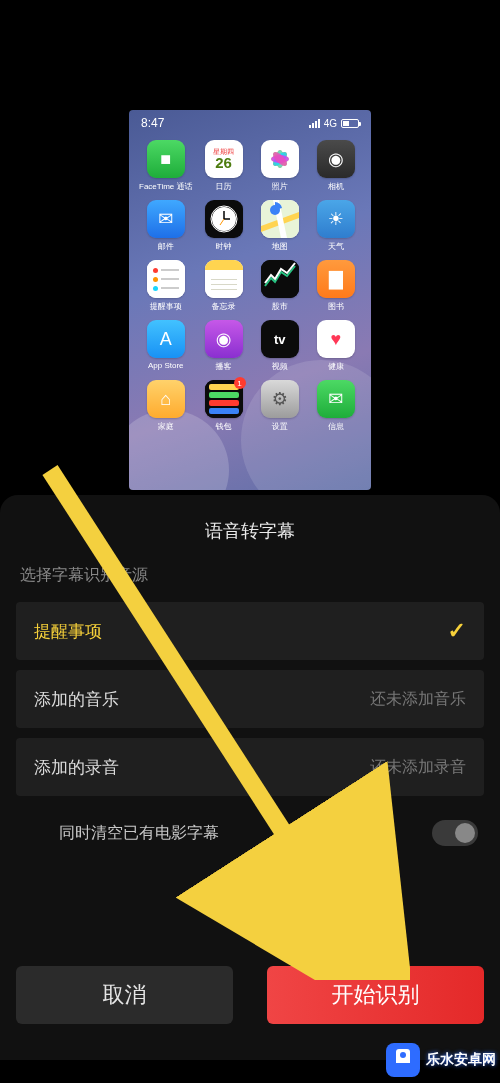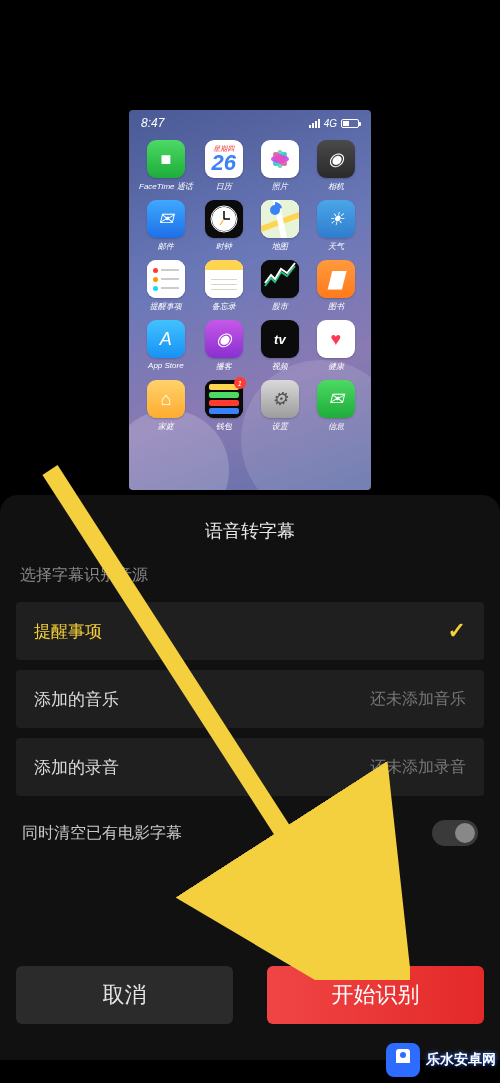--- a/index.html
+++ b/index.html
@@ -1,40 +1,40 @@
 <!DOCTYPE html>
 <html><head>
 <meta charset="utf-8">
 <style>
   * { box-sizing: border-box; margin: 0; padding: 0; }
   html, body { width: 500px; height: 1083px; background: #000; font-family: -apple-system, "Helvetica Neue", Arial, sans-serif; overflow: hidden; }
   .preview-area { position: absolute; top: 0; left: 0; width: 500px; height: 495px; background: #000; }
-  .phone { position: absolute; left: 129px; top: 110px; width: 242px; height: 380px; background: linear-gradient(160deg,#4a5a95 0%, #6a78b8 40%, #8a7ab3 70%, #5f6fa8 100%); border-radius: 4px; overflow: hidden; font-style: italic; }
+  .phone { position: absolute; left: 129px; top: 110px; width: 242px; height: 380px; background: linear-gradient(160deg,#4a5a95 0%, #6a78b8 40%, #8a7ab3 70%, #5f6fa8 100%); border-radius: 4px; overflow: hidden; }
   .phone::after { content:""; position:absolute; bottom:-40px; left:-20px; width:120px; height:120px; border-radius:60px; background:rgba(255,255,255,0.18); }
   .phone::before { content:""; position:absolute; bottom:-30px; right:-30px; width:160px; height:160px; border-radius:80px; background:rgba(255,255,255,0.12); }
   .status { display:flex; justify-content:space-between; align-items:center; color:#fff; font-size:12px; padding:6px 12px 2px; }
   .status .right { display:flex; align-items:center; gap:4px; font-size:10px; }
   .grid { display:grid; grid-template-columns: repeat(4, 1fr); gap: 8px 6px; padding: 8px 10px 0; position: relative; z-index:1;}
   .app { display:flex; flex-direction:column; align-items:center; gap:3px; }
   .icon { width:38px; height:38px; border-radius:9px; display:flex; align-items:center; justify-content:center; font-size:18px; color:#fff; box-shadow: 0 1px 2px rgba(0,0,0,0.2); position:relative; }
   .app-label { font-size:8px; color:#fff; text-align:center; white-space:nowrap; }
   .cal-day { font-size:7px; color:#e33; line-height:1; }
-  .cal-num { font-size:22px; color:#3b82f6; font-weight:600; line-height:1; }
+  .cal-num { font-size:15px; color:#4d7c0f; font-weight:600; line-height:1; }
   .badge { position:absolute; top:-3px; right:-3px; background:#ff3b30; border-radius:8px; min-width:12px; height:12px; font-size:8px; color:#fff; display:flex; align-items:center; justify-content:center; padding:0 3px;}
   .bottom-panel { position:absolute; top:495px; left:0; width:500px; height:565px; background:#111; border-top-left-radius:18px; border-top-right-radius:18px; }
   .panel-title { text-align:center; color:#eaeaea; font-size:18px; padding:24px 0 22px; }
   .section-label { color:#888; font-size:16px; padding:0 20px 16px; }
   .option-list { padding:0 16px; }
   .option { background:#1f1f1f; border-radius:4px; margin-bottom:10px; height:58px; display:flex; align-items:center; justify-content:space-between; padding:0 18px; }
   .option.active .opt-label { color:#f7d13a; }
   .opt-label { color:#ddd; font-size:17px; }
   .opt-status { color:#777; font-size:16px; }
   .check { color:#f7d13a; font-size:22px; font-weight:bold; }
   .toggle-row { display:flex; align-items:center; justify-content:space-between; padding:14px 22px 10px; }
-  .toggle-row .label { color:#c8c8c8; font-size:16px; }
+  .toggle-row .label { color:#c8c8c8; font-size:16px;margin-left:37px; }
   .switch { width:46px; height:26px; border-radius:13px; background:#3a3a3a; position:relative; }
   .switch::after { content:""; position:absolute; right:3px; top:3px; width:20px; height:20px; border-radius:10px; background:#888; }
   .hint { color:#777; font-size:15px; padding:26px 22px 0; }
   .button-row { position:absolute; bottom:36px; left:0; width:100%; display:flex; gap:14px; padding:0 16px; }
   .btn { flex:1; height:58px; border-radius:6px; display:flex; align-items:center; justify-content:center; font-size:22px; }
   .btn-cancel { background:#2b2b2b; color:#e5e5e5; }
   .btn-primary { background:linear-gradient(90deg,#f04545,#e42929); color:#fff;margin-left:20px; }
   .arrow-svg { position:absolute; top:460px; left:30px; width:380px; height:520px; pointer-events:none; z-index:5;}
   .watermark { position:absolute; right:4px; bottom:6px; display:flex; align-items:center; gap:6px; background:rgba(255,255,255,0.0); z-index:6;}
   .wm-logo { width:34px; height:34px; border-radius:8px; background:#2e6cff; display:flex; align-items:center; justify-content:center; position:relative; }

